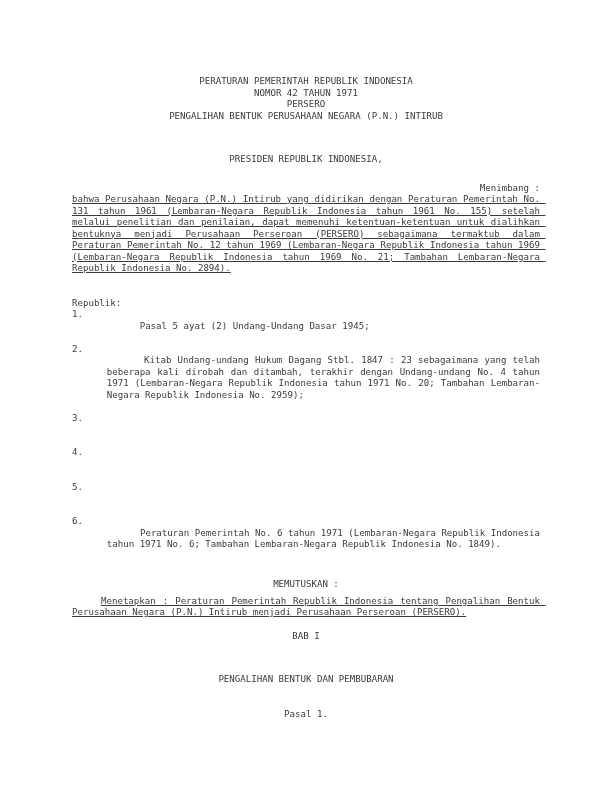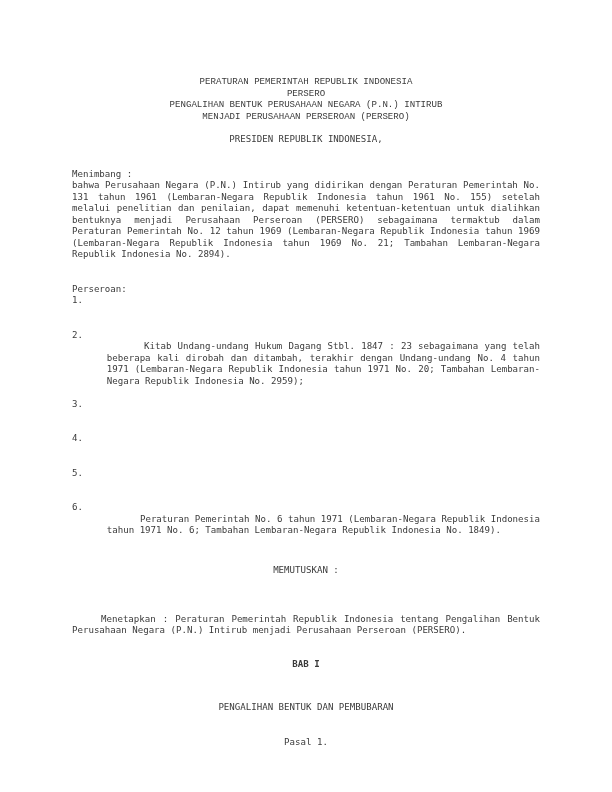--- a/index.html
+++ b/index.html
@@ -25,33 +25,34 @@
   }
   .ctr {
     text-align: center;
     white-space: pre;
   }
   .just {
     text-align: justify;
     text-align-last: left;
     white-space: pre-wrap;
     word-spacing: 0px;
+    text-decoration: underline;
   }
   .plain {
     text-align: left;
     white-space: pre-wrap;
   }
-  .sp-title    { margin-top: 76px; font-family: Liberation Mono, monospace; }
-  .sp-presiden { margin-top: 12px; }
-  .sp-menimbang{ margin-top: 23px; }
+  .sp-title    { margin-top: 76px; }
+  .sp-presiden { margin-top: 32px; }
+  .sp-menimbang{ margin-top: 17px; text-align: right; }
   .sp-body     { margin-top: 0px; }
   .sp-mengingat{ margin-top: 23px; }
   .sp-memutus  { margin-top: 17px; }
-  .sp-menetap  { margin-top: 37px; }
-  .sp-bab      { margin-top: 22px; font-weight: bold; }
+  .sp-menetap  { margin-top: 5px; }
+  .sp-bab      { margin-top: 12px; }
   .sp-babsub   { margin-top: 32px; }
   .sp-pasal    { margin-top: 23px; }
 
   .list { margin: 0; padding: 0; }
   .li {
     position: relative;
     padding-left: 34.8px;
     text-align: justify;
     text-align-last: left;
     white-space: pre-wrap;
@@ -64,34 +65,34 @@
   }
   .indent5 { text-indent: 29px; }
 </style>
 </head>
 <body>
 
 <div class="page">
 
   <div class="sp-title">
     <div class="ctr">PERATURAN PEMERINTAH REPUBLIK INDONESIA</div>
+    <div class="ctr">NOMOR 42 TAHUN 1971</div>
     <div class="ctr">PERSERO</div>
     <div class="ctr">PENGALIHAN BENTUK PERUSAHAAN NEGARA (P.N.) INTIRUB</div>
-    <div class="ctr">MENJADI PERUSAHAAN PERSEROAN (PERSERO)</div>
   </div>
 
   <div class="ctr sp-presiden">PRESIDEN REPUBLIK INDONESIA,</div>
 
   <div class="plain sp-menimbang">Menimbang :</div>
   <div class="just sp-body">bahwa Perusahaan Negara (P.N.) Intirub yang didirikan dengan Peraturan Pemerintah No. 131 tahun 1961 (Lembaran-Negara Republik Indonesia tahun 1961 No. 155) setelah melalui penelitian dan penilaian, dapat memenuhi ketentuan-ketentuan untuk dialihkan bentuknya menjadi Perusahaan Perseroan (PERSERO) sebagaimana termaktub dalam Peraturan Pemerintah No. 12 tahun 1969 (Lembaran-Negara Republik Indonesia tahun 1969 (Lembaran-Negara Republik Indonesia tahun 1969 No. 21; Tambahan Lembaran-Negara Republik Indonesia No. 2894).</div>
 
-  <div class="plain sp-mengingat">Perseroan:</div>
+  <div class="plain sp-mengingat">Republik:</div>
   <div class="list">
     <div class="li">
-      <span class="li-num">1.</span>
+      <span class="li-num">1.</span><span>Pasal 5 ayat (2) Undang-Undang Dasar 1945;</span>
     </div>
     <div class="li">
       <span class="li-num">2.</span><span>Kitab Undang-undang Hukum Dagang Stbl. 1847 : 23 sebagaimana yang telah beberapa kali dirobah dan ditambah, terakhir dengan Undang-undang No. 4 tahun 1971 (Lembaran-Negara Republik Indonesia tahun 1971 No. 20; Tambahan Lembaran-Negara Republik Indonesia No. 2959);</span>
     </div>
     <div class="li">
       <span class="li-num">3.</span>
     </div>
     <div class="li">
       <span class="li-num">4.</span>
     </div>

